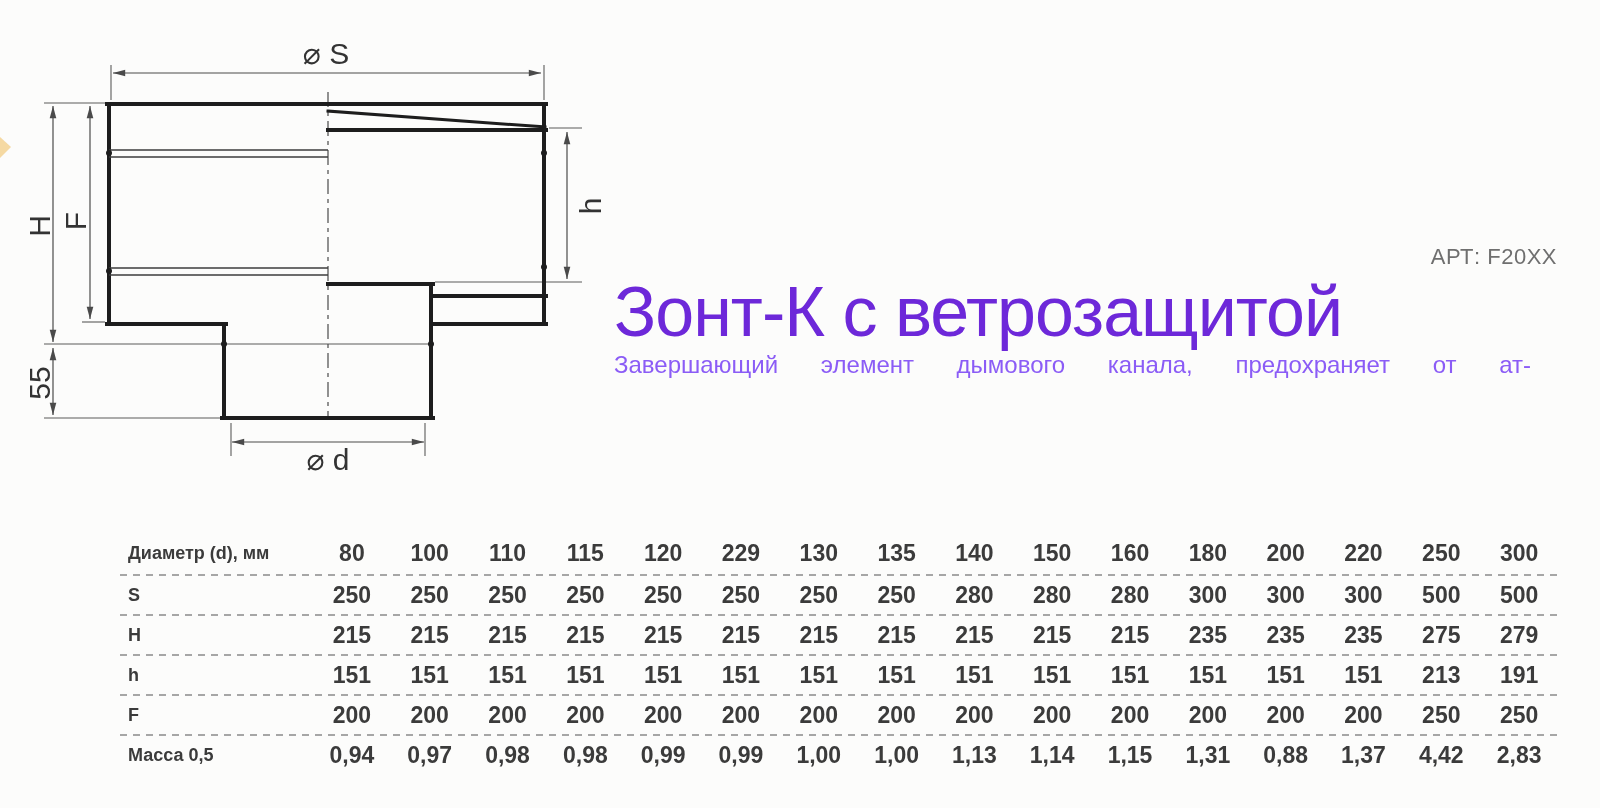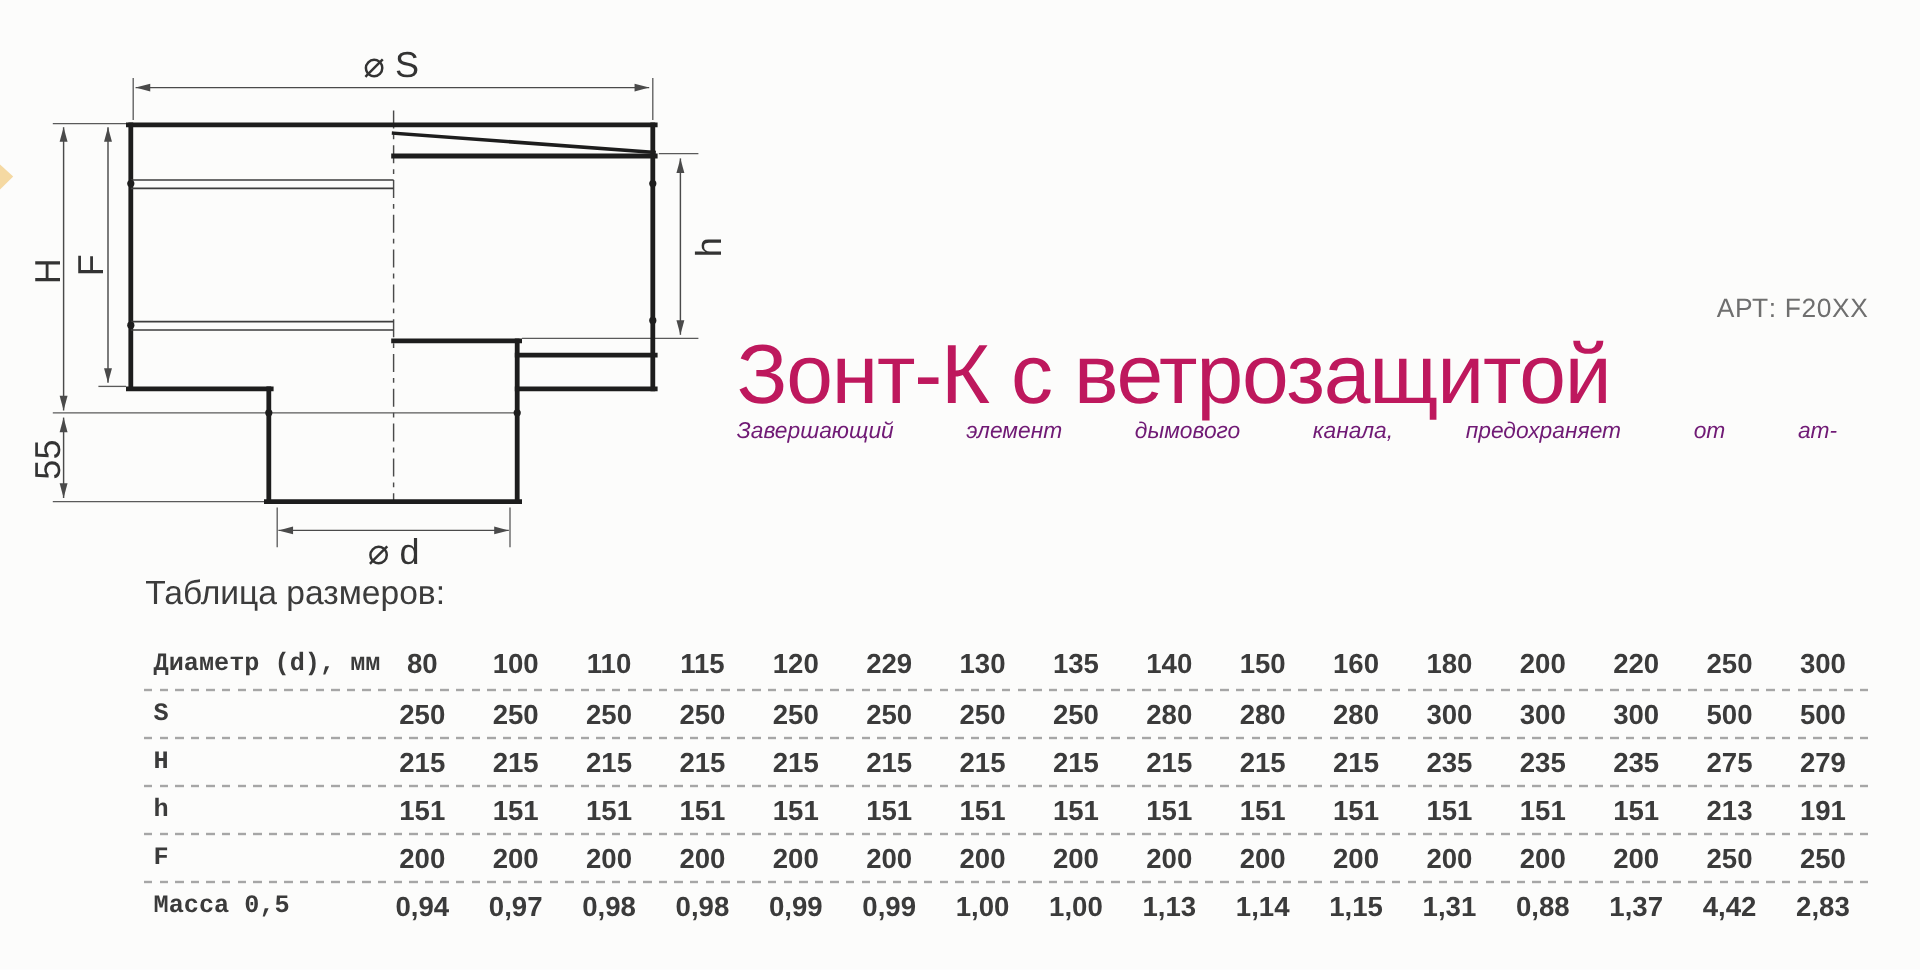--- a/index.html
+++ b/index.html
@@ -27,46 +27,46 @@
   .diml{stroke:var(--dim);stroke-width:1.2;fill:none;}
   .extl{stroke:#5a5a5a;stroke-width:1.1;fill:none;}
   .cline{stroke:var(--dim);stroke-width:1.2;fill:none;stroke-dasharray:15 5 4 5;}
   .nub{fill:var(--line);}
   .dimtext{font-family:"Liberation Sans",sans-serif;font-size:30px;fill:#333;}
   #arw path{fill:var(--dim);}
 
   
   .title{
     position:absolute;left:614px;top:230px;
-    font-size:70px;line-height:1;font-weight:400;color:#be185d;letter-spacing:-1px;text-align:right;
+    font-size:70px;line-height:1;font-weight:400;color:#6d28d9;letter-spacing:-1px;text-align:right;
   }
   .article{
     position:absolute;right:43px;top:244px;
     font-size:22px;color:var(--muted);letter-spacing:.5px;
   }
   .desc{
     position:absolute;left:614px;top:324px;width:917px;
-    font-size:19px;line-height:34px;color:#701a75;font-style:italic;
+    font-size:24px;line-height:34px;color:#8b5cf6;
   }
   .desc .l1{display:block;text-align:justify;text-align-last:justify;}
   .desc .l2{display:block;}
 
   
   .table-heading{
     position:absolute;left:121px;top:478px;
     font-size:28px;color:#3c3c3c;
   }
   .size-table{
     position:absolute;left:120px;top:532px;width:1438px;
   }
   .trow{display:flex;align-items:center;height:38px;}
   .trow.thead{height:42px;}
   .tlabel{
     width:193px;padding-left:8px;box-sizing:border-box;
-    font-weight:bold;font-size:21px;color:var(--ink);white-space:nowrap;font-family:Liberation Mono, monospace;
+    font-weight:bold;font-size:18px;color:var(--ink);white-space:nowrap;
   }
   .tcell{flex:1;text-align:center;font-weight:bold;font-size:23px;color:var(--ink);}
   .tdiv{height:2px;background:repeating-linear-gradient(90deg,var(--dash) 0 7px,transparent 7px 13px);}
 </style>
 </head>
 <body>
 
 <div class="page">
 
   <svg class="drawing" width="620" height="480" viewBox="0 0 620 480">
@@ -141,21 +141,20 @@
     <text class="dimtext" x="601" y="206" text-anchor="middle" transform="rotate(-90,601,206)">h</text>
   </svg>
 
   <h1 class="title">Зонт-К с ветрозащитой</h1>
   <span class="article">АРТ: F20XX</span>
 
   <p class="desc">
     <span class="l1">Завершающий элемент дымового канала, предохраняет от ат-</span>
   </p>
 
-  <div class="table-heading">Таблица размеров:</div>
   <div class="size-table" id="sizeTable">
       <div class="trow thead">
         <div class="tlabel">Диаметр (d), мм</div>
         <div class="tcell">80</div>
         <div class="tcell">100</div>
         <div class="tcell">110</div>
         <div class="tcell">115</div>
         <div class="tcell">120</div>
         <div class="tcell">229</div>
         <div class="tcell">130</div>

